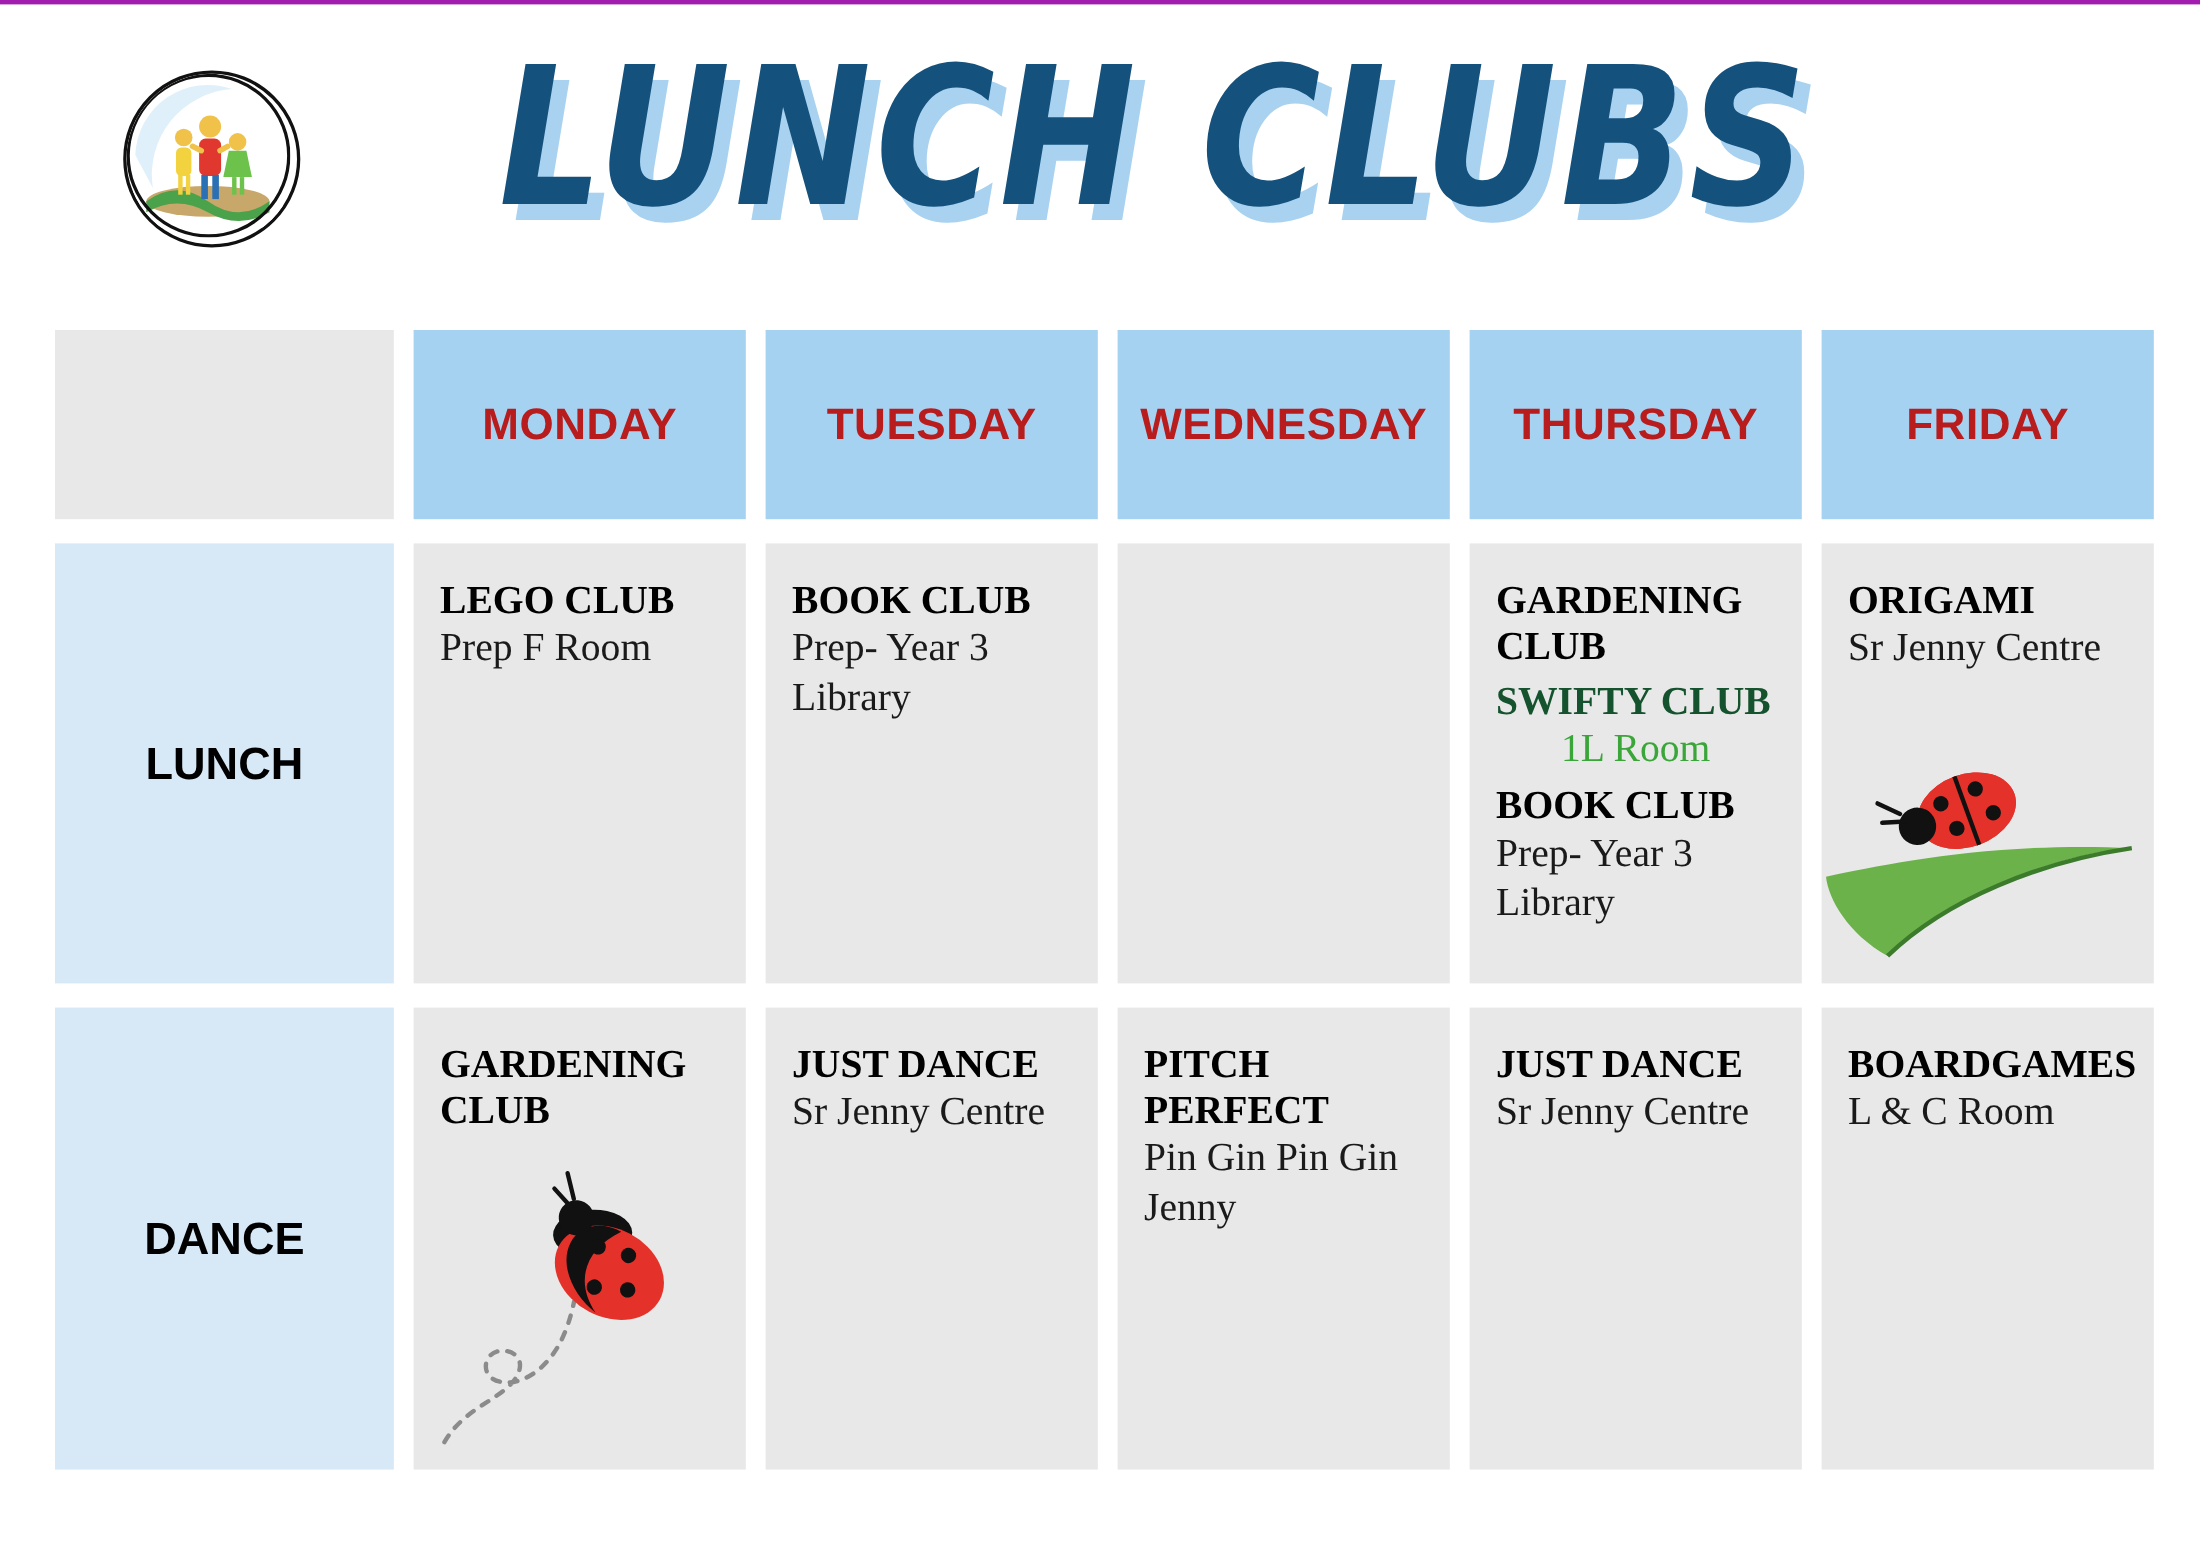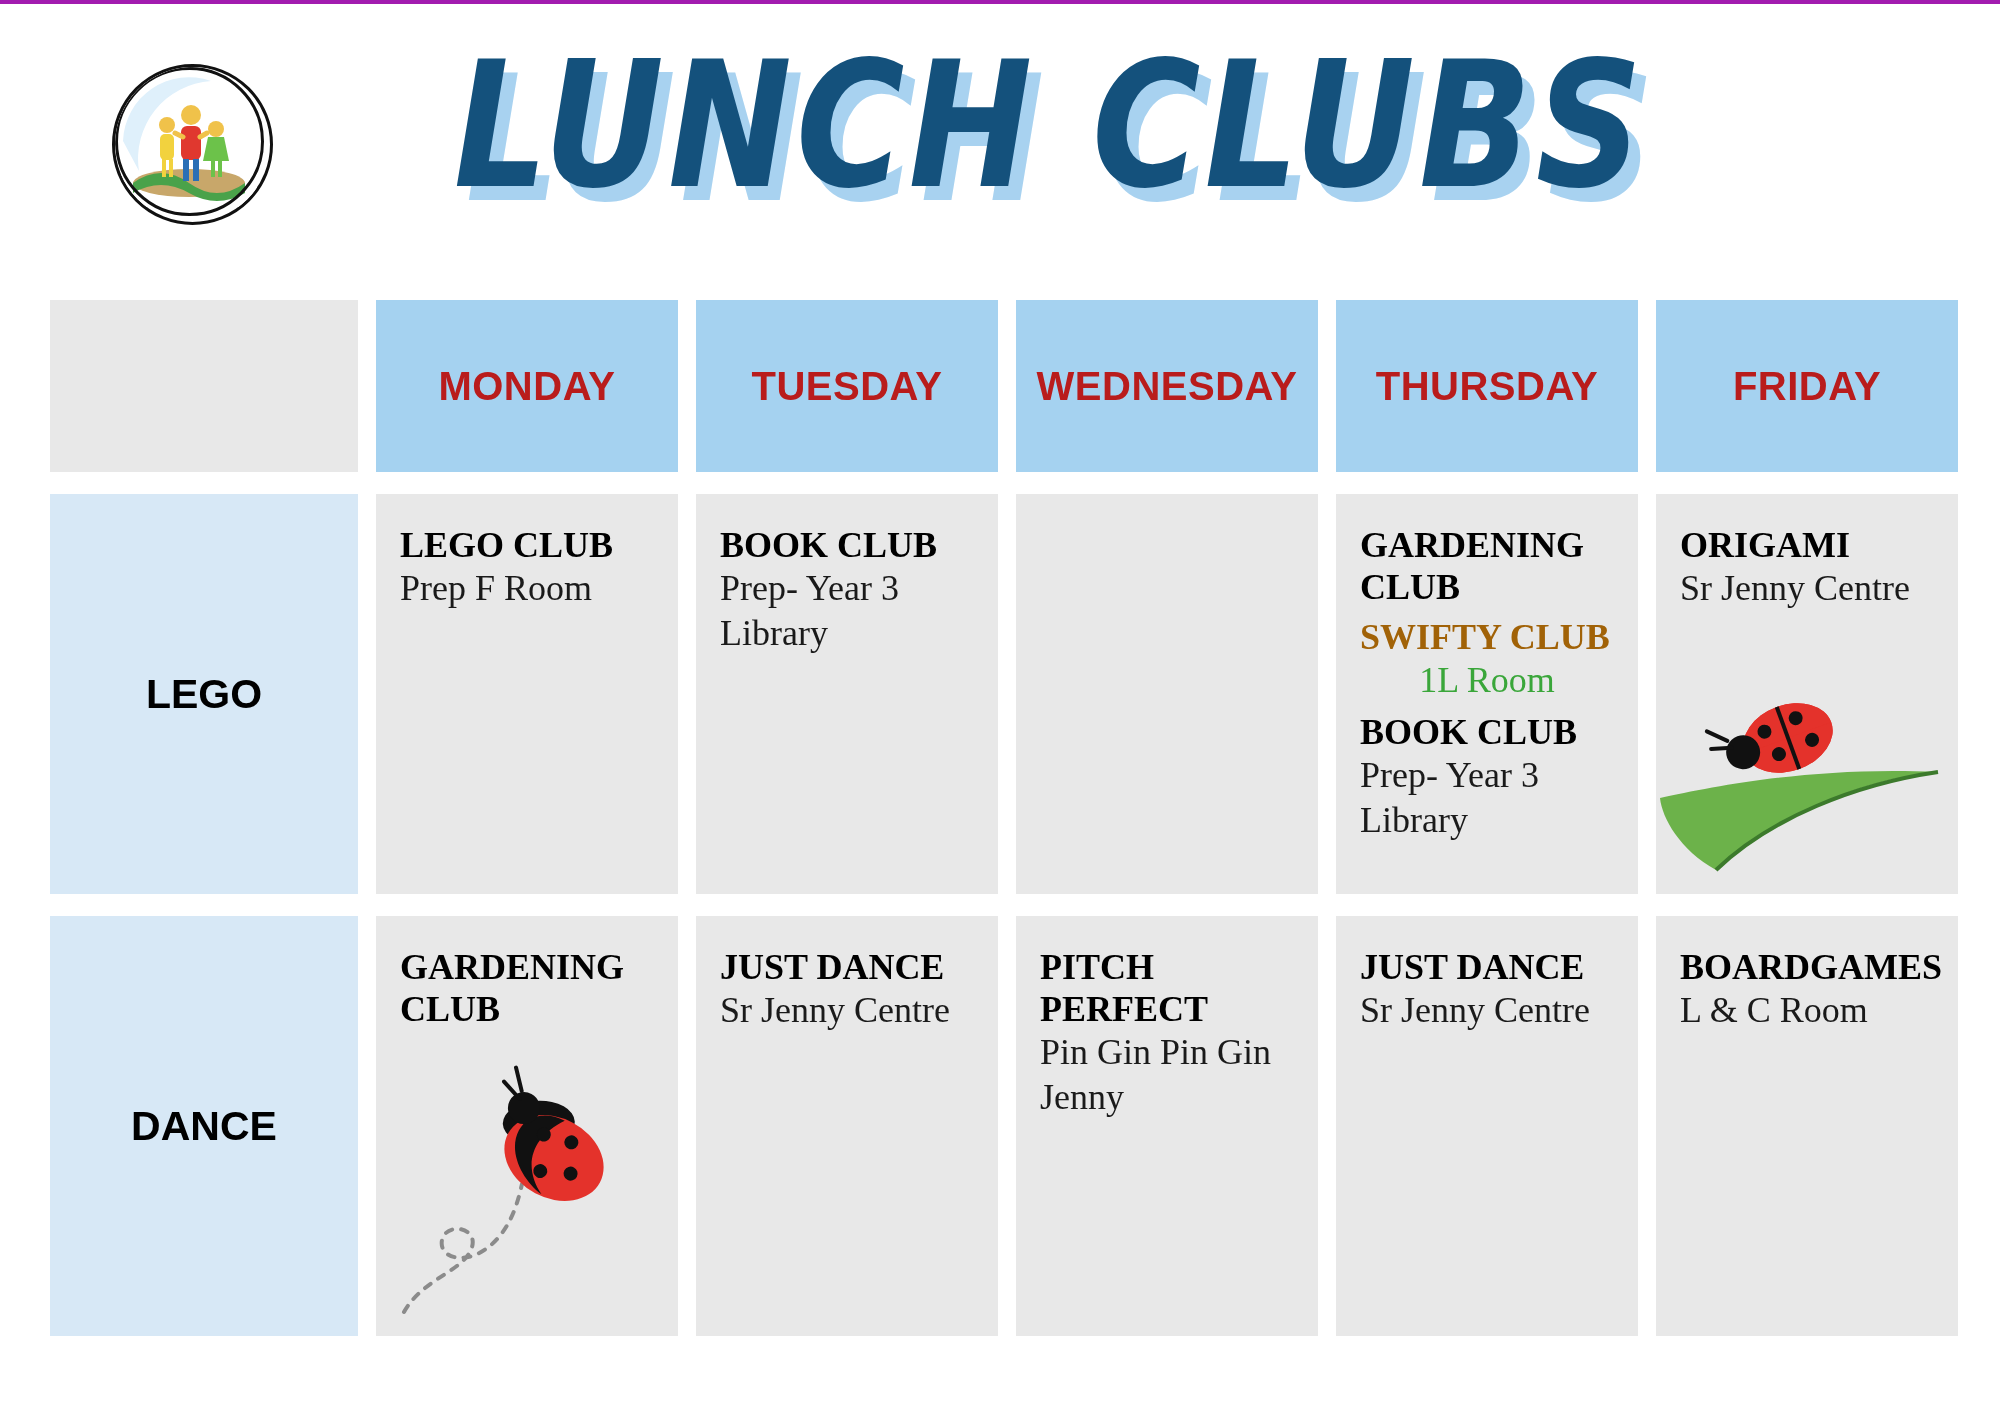--- a/index.html
+++ b/index.html
@@ -125,21 +125,21 @@
     font-weight: bold;
     font-size: 36px;
     line-height: 1.17;
     color: #000;
   }
   .entry .place {
     font-size: 36px;
     line-height: 1.25;
     color: #1a1a1a;
   }
-  .entry.swifty .club { color: #a16207; }
+  .entry.swifty .club { color: #14532d; }
   .entry.swifty .place { color: #3aa63a; text-align: center; }
 
   
   .deco { position: absolute; pointer-events: none; }
   .deco-leaf { right: 8px; bottom: 0px; }
   .deco-bug-snack { left: 18px; bottom: 10px; }
 </style>
 </head>
 <body>
 
@@ -185,21 +185,21 @@
     <div class="row">
       <div class="cell-rowlabel corner-blank"></div>
       <div class="cell-day dayhead">MONDAY</div>
       <div class="cell-day dayhead">TUESDAY</div>
       <div class="cell-day dayhead">WEDNESDAY</div>
       <div class="cell-day dayhead">THURSDAY</div>
       <div class="cell-day dayhead">FRIDAY</div>
     </div>
 
     <div class="row row-lunch">
-      <div class="cell-rowlabel rowlabel">LEGO</div>
+      <div class="cell-rowlabel rowlabel">LUNCH</div>
 
       <div class="cell-day slot">
         <div class="entry">
           <div class="club">LEGO CLUB</div>
           <div class="place">Prep F Room</div>
         </div>
       </div>
 
       <div class="cell-day slot">
         <div class="entry">

